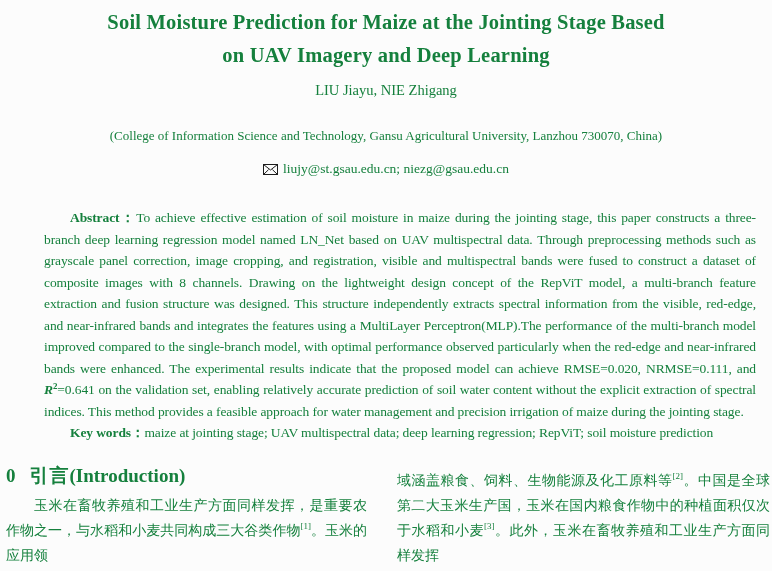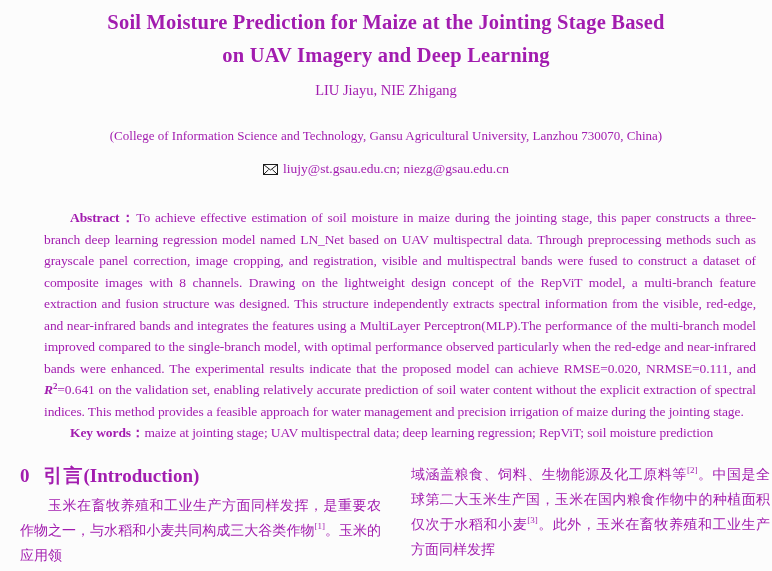--- a/index.html
+++ b/index.html
@@ -1,21 +1,21 @@
 <!DOCTYPE html>
 <html><head>
 <meta charset="utf-8">
 <style>
   html, body { margin: 0; padding: 0; }
   .page {
     position: relative;
     width: 772px;
     height: 571px;
     background: #fcfcfc;
-    color: #a21caf;
+    color: #15803d;
     font-family: "Liberation Serif", "DejaVu Serif", serif;
     overflow: hidden;
     box-sizing: border-box;
   }
   .title {
     margin: 6px 30px 0 30px;
     text-align: center;
     font-size: 20.5px;
     font-weight: bold;
     line-height: 33px;
@@ -47,21 +47,22 @@
     text-align: justify;
     letter-spacing: -0.1px;
   }
   .abstract-block p { margin: 0; text-indent: 26px; }
   .bold { font-weight: bold; }
   .r-var { font-style: italic; font-weight: bold; }
   .r-var sup { font-style: normal; }
   sup { font-size: 9px; line-height: 0; vertical-align: super; }
   .columns {
     display: flex;
-    margin: 18px 2px 0 20px;
+    margin: 18px 2px 0 6px;
+    align-items: flex-end;
   }
   .col-left { flex: 0 0 361px; width: 361px; }
   .col-right { flex: 1; margin-left: 30px; }
   .sec-heading {
     margin: 0 0 4px 0;
     font-size: 19px;
     font-weight: bold;
     line-height: 27px;
   }
   .sec-heading .num { margin-right: 14px; }

